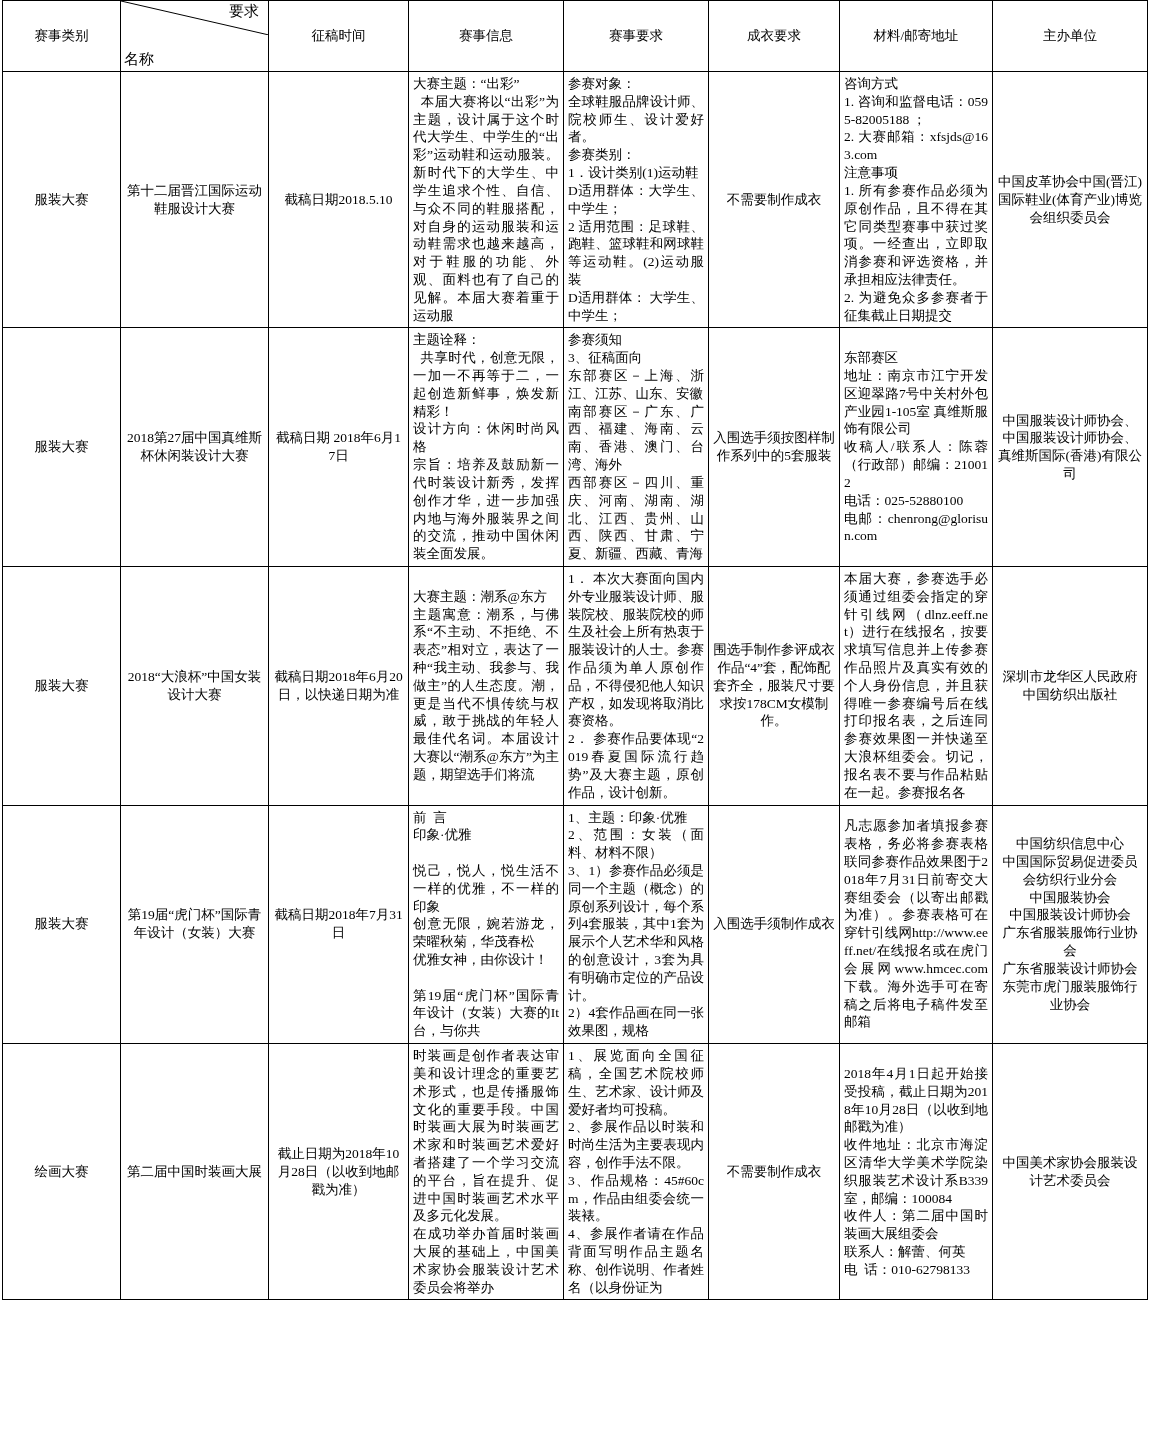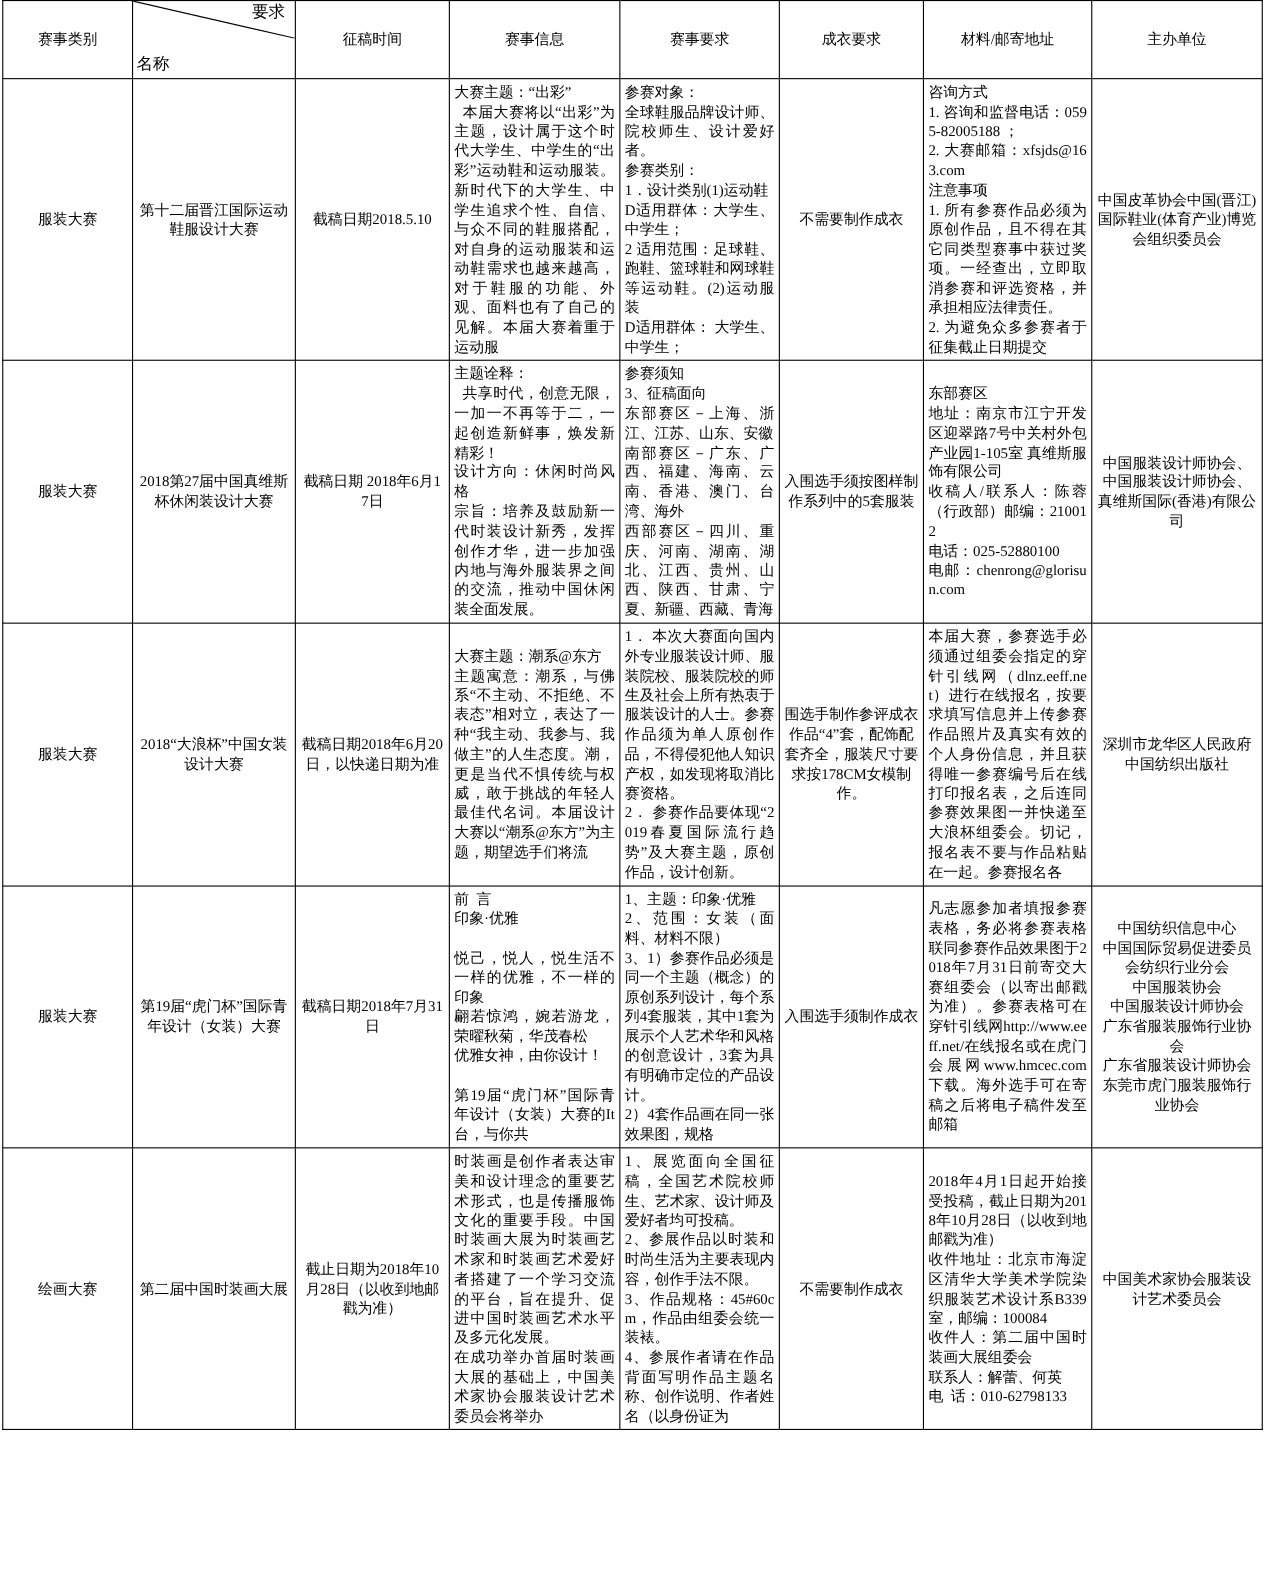--- a/index.html
+++ b/index.html
@@ -217,21 +217,21 @@
       </tr>
       <tr>
         <td class="c-cat">服装大赛</td>
         <td class="c-name">第19届“虎门杯”国际青年设计（女装）大赛</td>
         <td class="c-deadline">截稿日期2018年7月31日</td>
         <td class="c-info">
             <p class="cell-p">前  言
 印象·优雅
 
 悦己，悦人，悦生活不一样的优雅，不一样的印象
-翩若惊鸿，婉若游龙，荣曜秋菊，华茂春松
+创意无限，婉若游龙，荣曜秋菊，华茂春松
 优雅女神，由你设计！
 
 第19届“虎门杯”国际青年设计（女装）大赛的It台，与你共</p>
           </td>
         <td class="c-req">
             <p class="cell-p">1、主题：印象·优雅
 2、范围：女装（面料、材料不限）
 3、1）参赛作品必须是同一个主题（概念）的原创系列设计，每个系列4套服装，其中1套为展示个人艺术华和风格的创意设计，3套为具有明确市定位的产品设计。
 2）4套作品画在同一张效果图，规格</p>
           </td>

